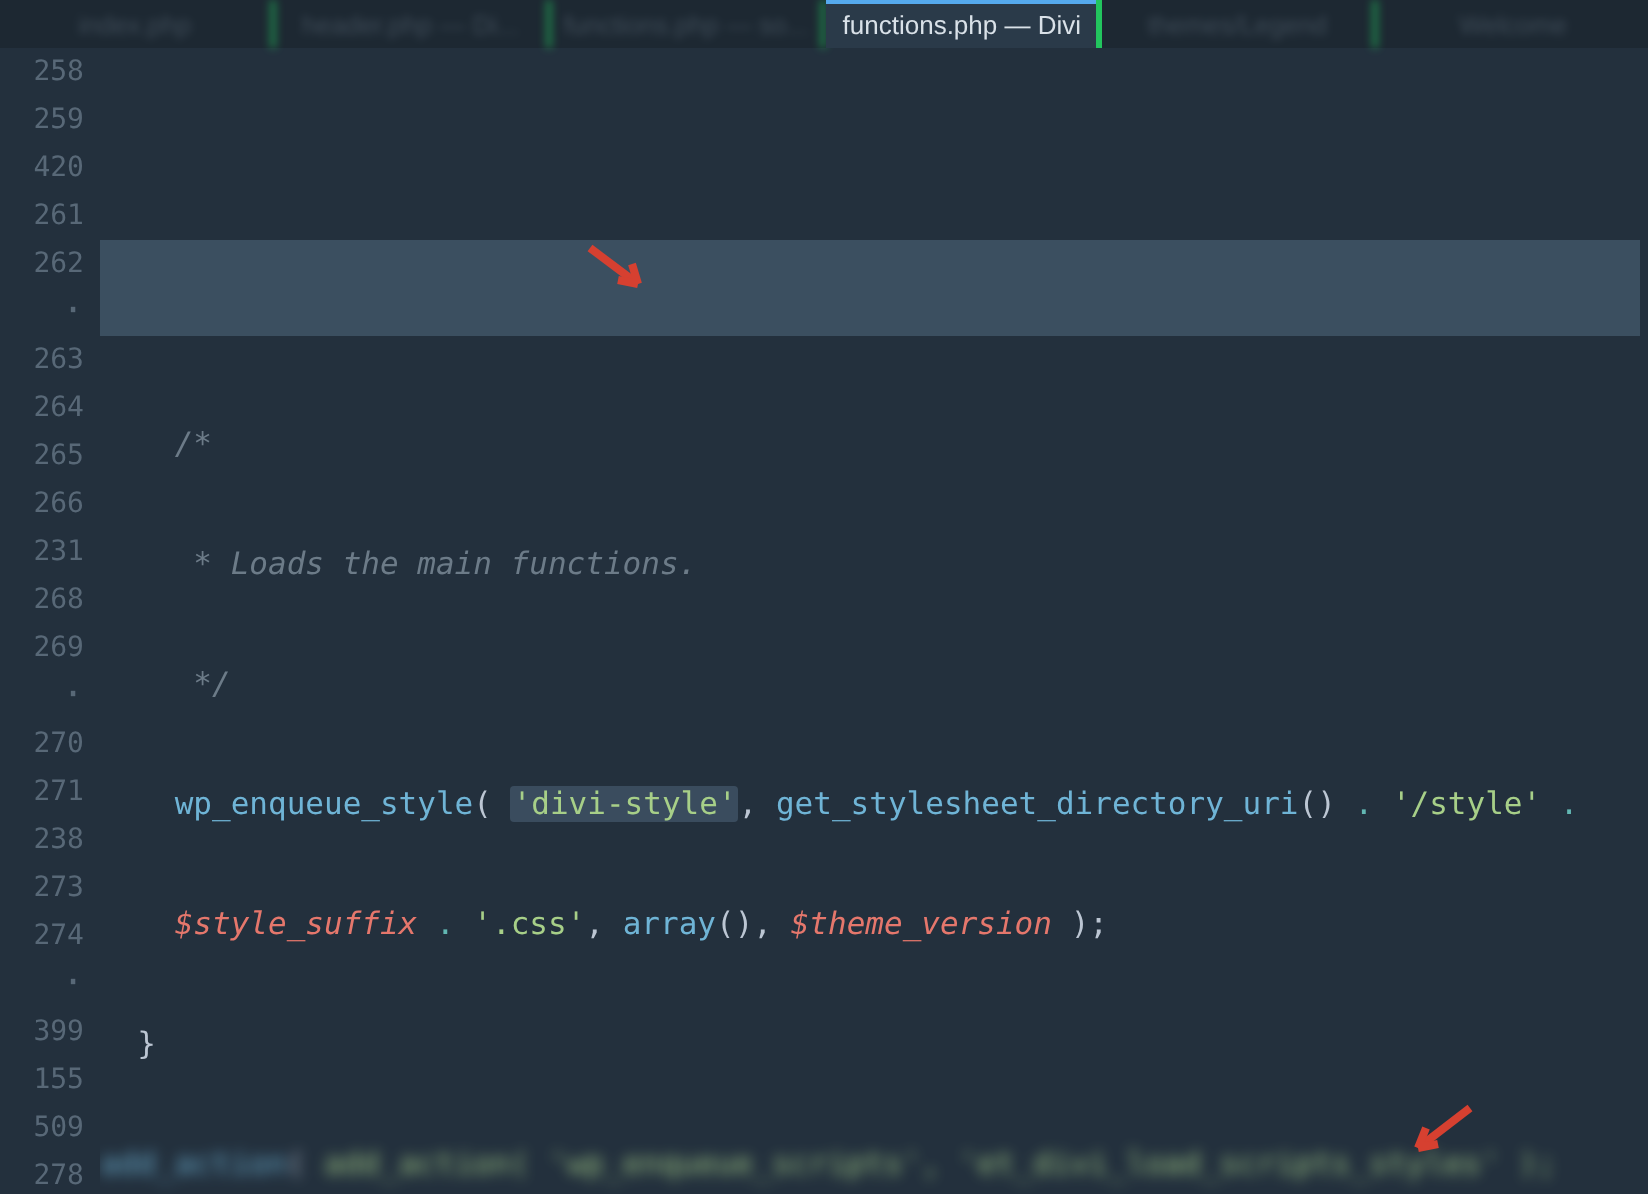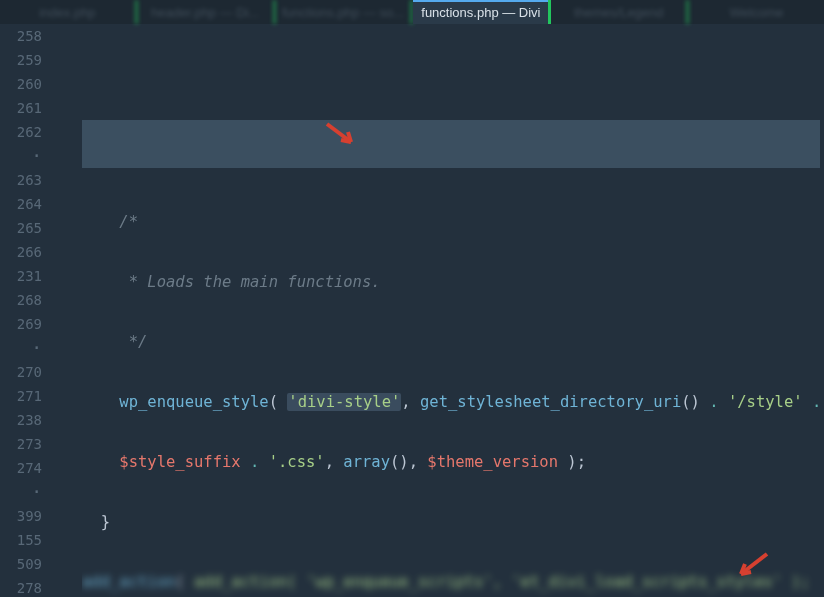--- a/index.html
+++ b/index.html
@@ -23,31 +23,31 @@
     --highlight-line:#3b4f60;
     --cursor:#6fb4d6;
     --arrow:#d64030;
   }
   html,body{margin:0;padding:0;background:var(--bg);width:824px;height:597px;overflow:hidden;font-family:Menlo,Consolas,monospace;font-size:15.5px;}
   .tabbar{display:flex;align-items:stretch;height:24px;background:var(--tabbar-bg);font-family:-apple-system,Helvetica,Arial,sans-serif;font-size:13px;color:var(--tab-inactive);}
   .tab{flex:1;display:flex;align-items:center;justify-content:center;border-right:3px solid #22c55e;position:relative;filter:blur(2px);opacity:.55;}
   .tab:last-child{border-right:none;}
   .tab.active{filter:none;opacity:1;color:#d9e1e8;background:var(--tab-active-bg);}
   .tab.active::before{content:"";position:absolute;left:0;right:0;top:0;height:2px;background:#55aaee;}
-  .editor{position:relative;display:flex;height:573px;gap:32px;}
+  .editor{position:relative;display:flex;height:573px;}
   .gutter{flex:0 0 50px;background:var(--gutter-bg);color:var(--gutter-text);text-align:right;padding-right:8px;box-sizing:border-box;user-select:none;}
   .code{flex:1;position:relative;color:var(--text);white-space:pre;overflow:hidden;}
   .line{height:24px;line-height:24px;}
   .gline{height:24px;line-height:24px;font-size:14px;}
   .blur{filter:blur(3.5px);opacity:.9;}
   .comment{color:var(--comment);font-style:italic;}
   .fn{color:var(--fn-call);}
   .str{color:var(--green);}
   .op{color:var(--teal);}
-  .varred{color:var(--var-red);}
+  .varred{color:var(--var-red);font-style:italic;}
   .p{color:var(--punct);}
   .brace{color:var(--bluish);}
   .sel{background:var(--sel-bg);border-radius:2px;padding:0 1px;}
   .line-hl{position:absolute;left:0;right:4px;height:24px;background:var(--highlight-line);z-index:0;}
   .code .content{position:relative;z-index:1;}
   .dot{font-size:18px;}
   .arrow{position:absolute;width:40px;height:30px;z-index:5;pointer-events:none;}
   .arrow svg{width:100%;height:100%;}
 </style>
 </head>
@@ -71,21 +71,21 @@
     </div>
   <div class="tab">
       <span>Welcome</span>
     </div>
 </div>
 
 <div class="editor">
   <div class="gutter">
     <div class="gline">258</div>
     <div class="gline">259</div>
-    <div class="gline">260</div>
+    <div class="gline">420</div>
     <div class="gline">261</div>
     <div class="gline">262</div>
     <div class="gline dot">·</div>
     <div class="gline">263</div>
     <div class="gline">264</div>
     <div class="gline">265</div>
     <div class="gline">266</div>
     <div class="gline">231</div>
     <div class="gline">268</div>
     <div class="gline">269</div>

